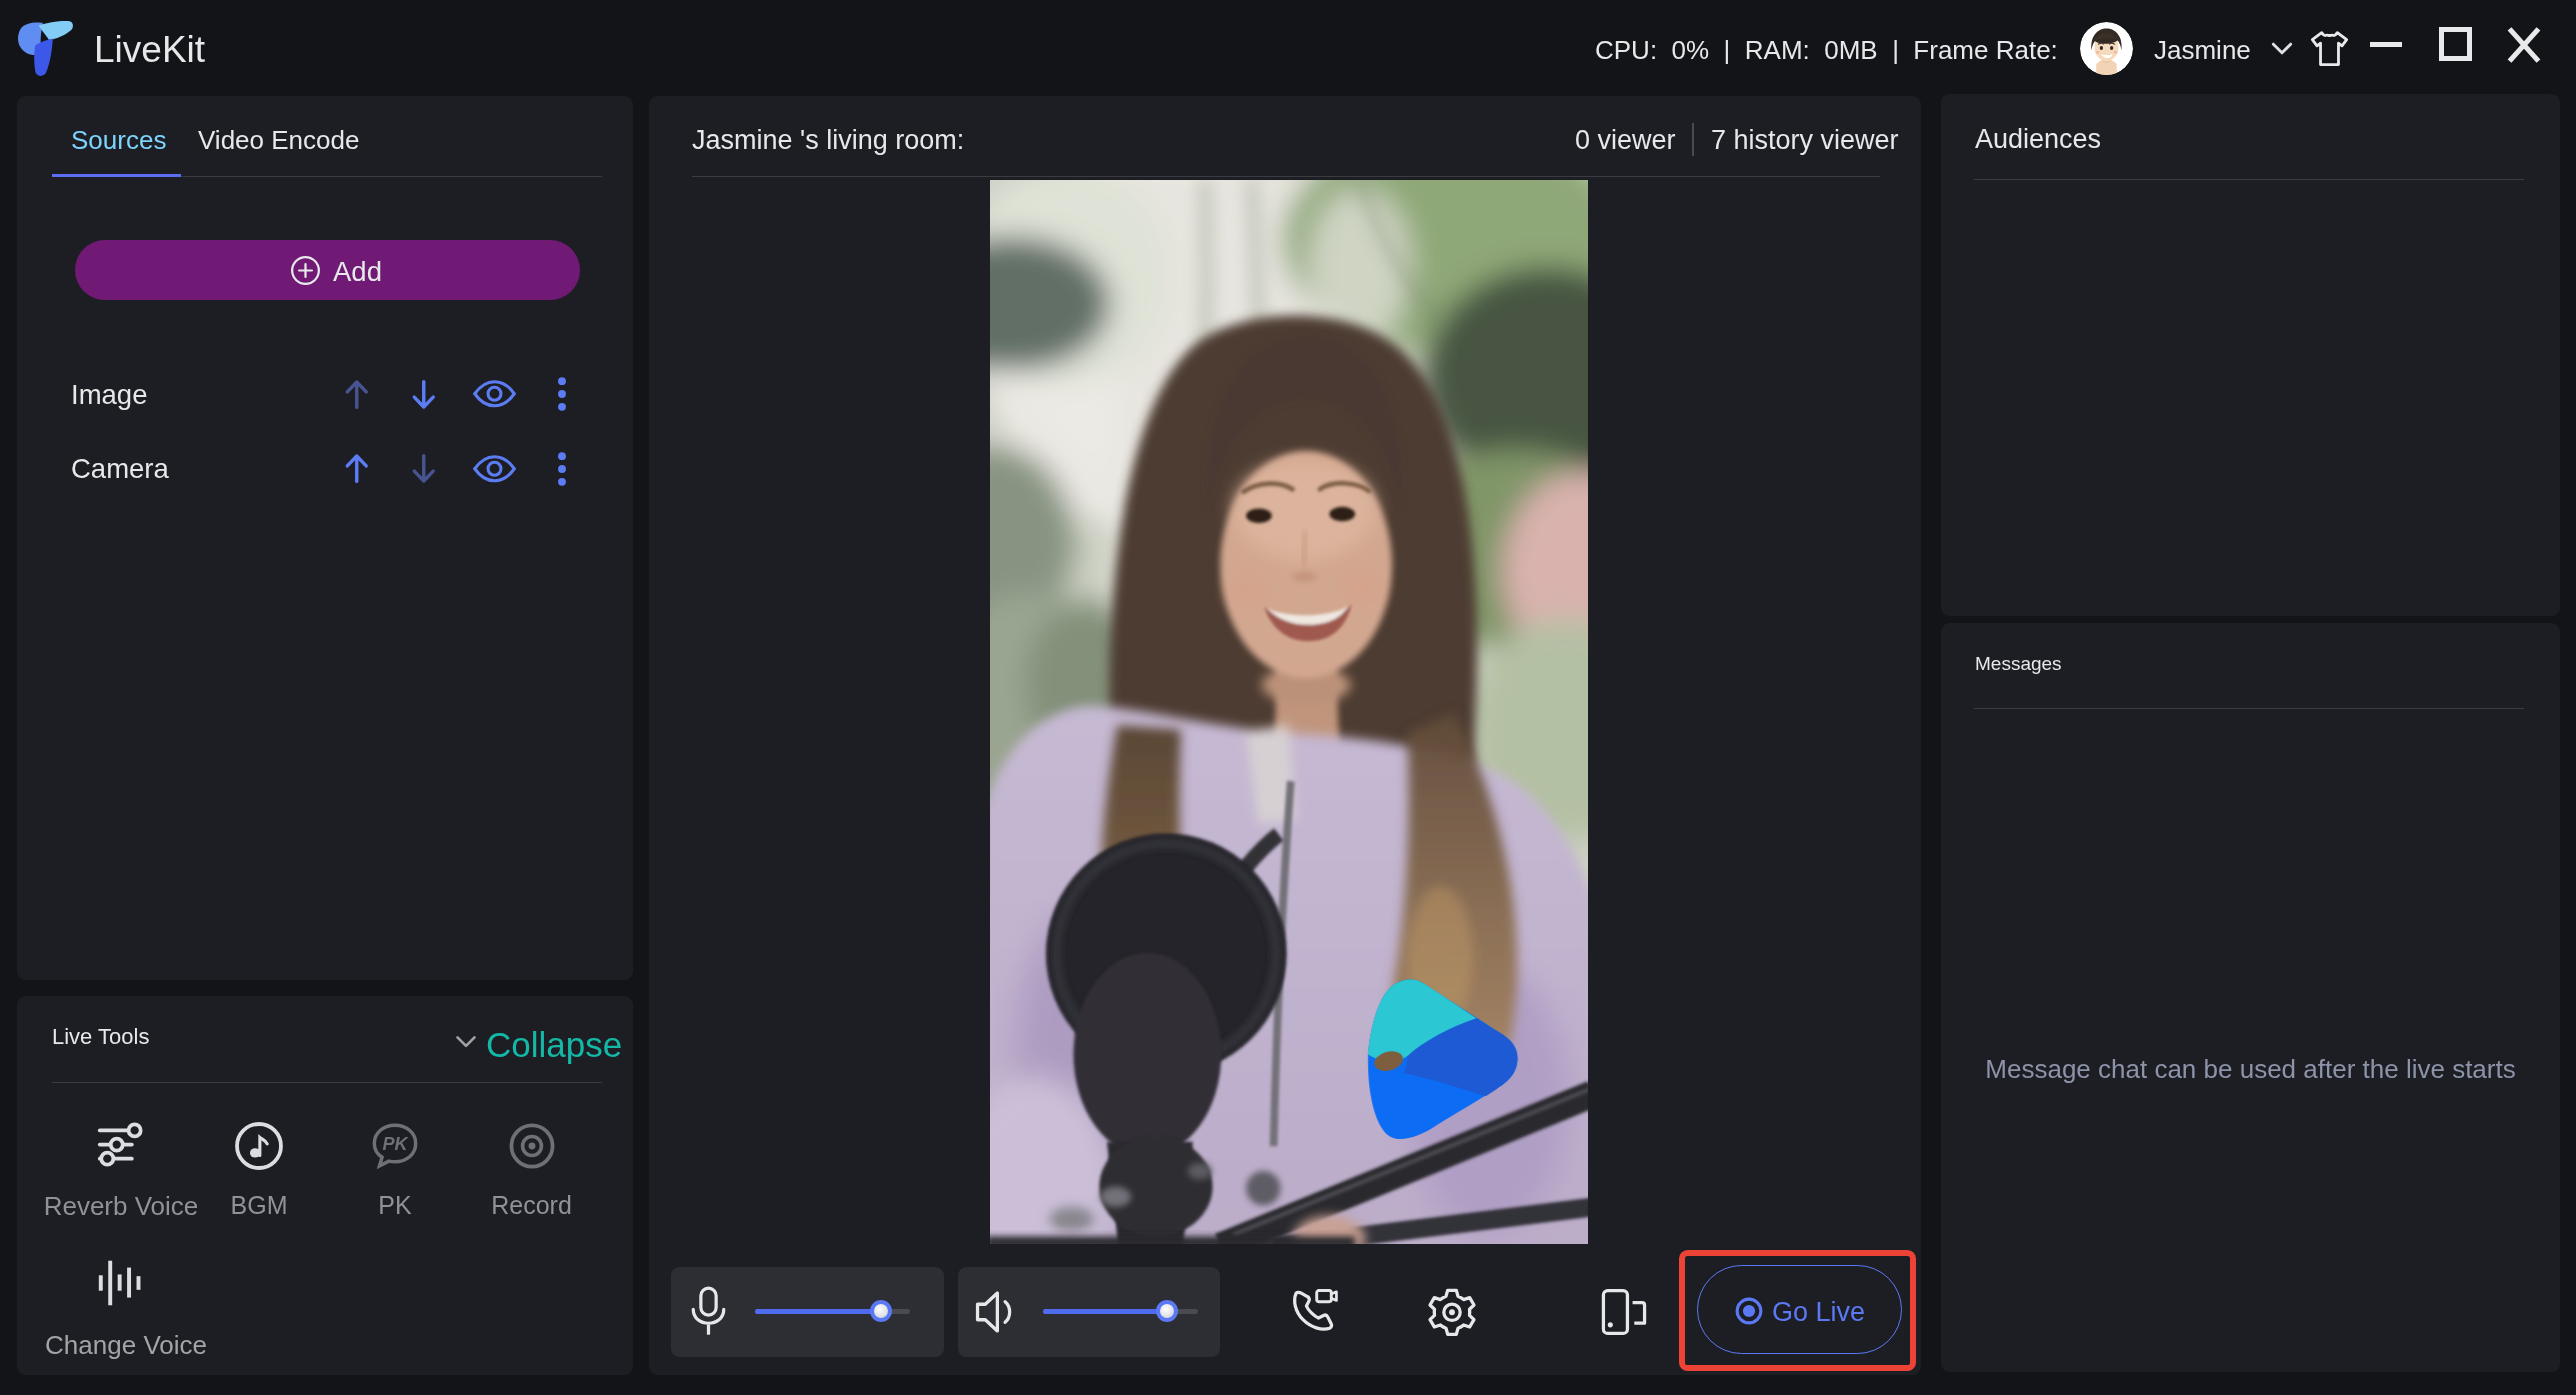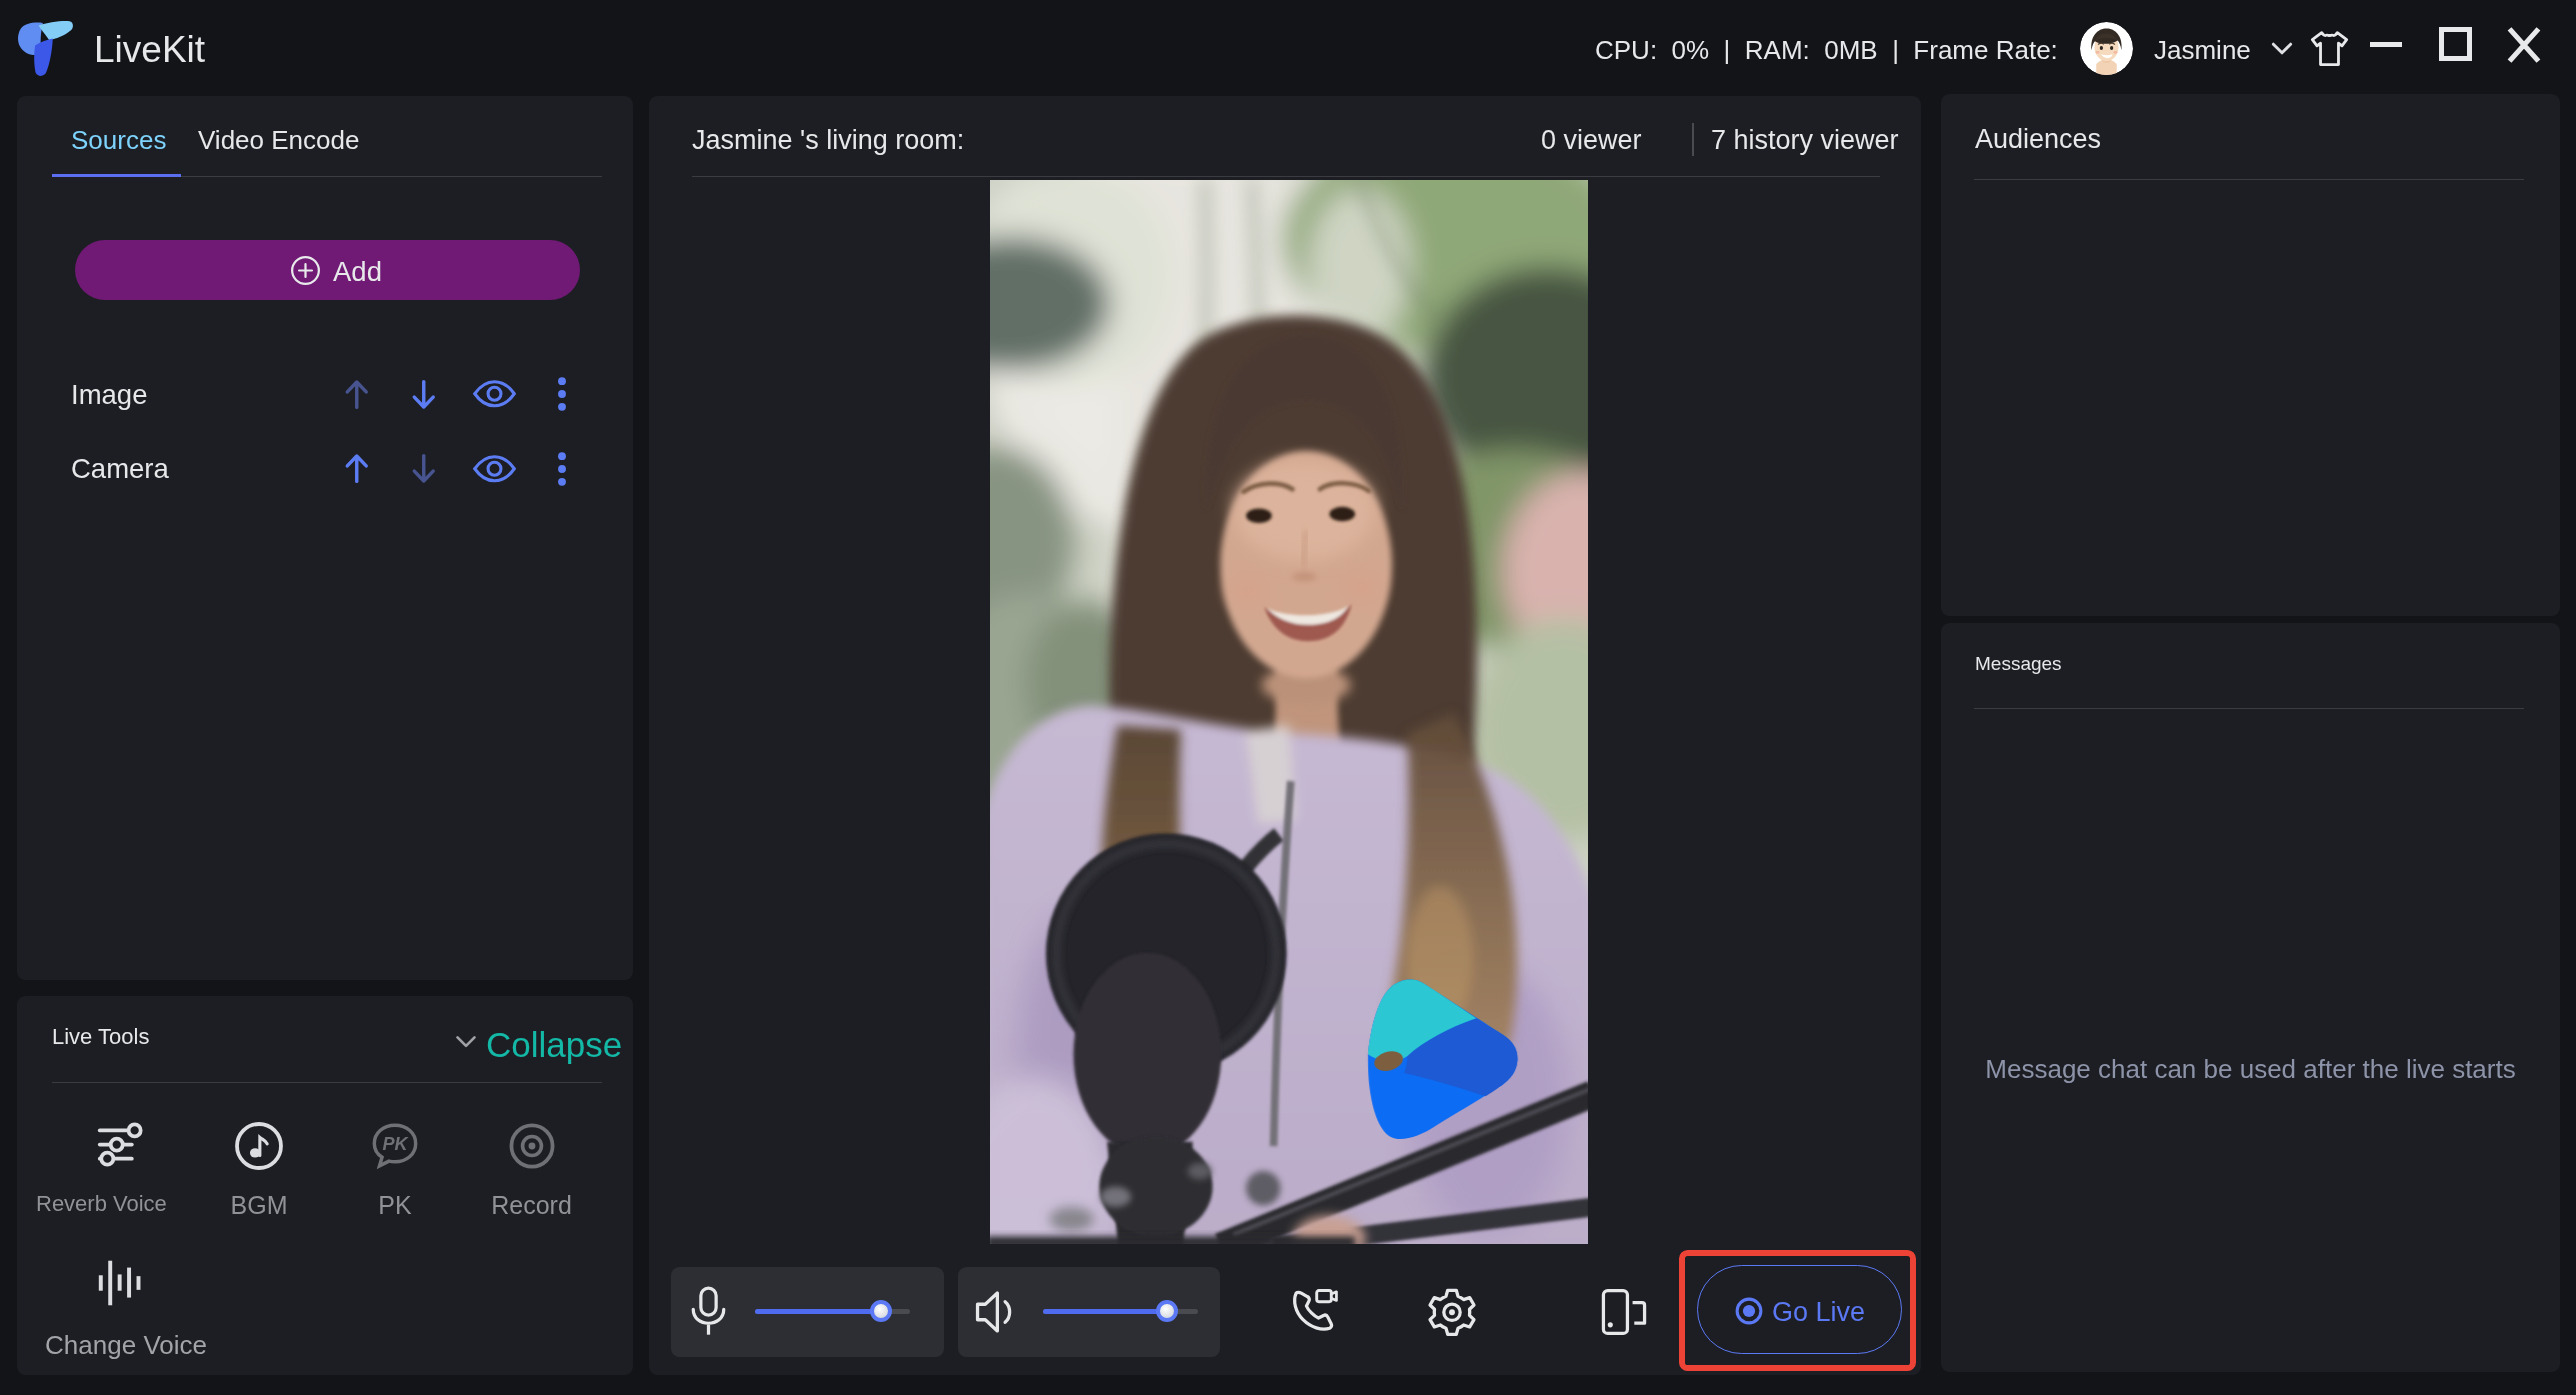--- a/index.html
+++ b/index.html
@@ -135,39 +135,39 @@
 </svg>
 <svg class="abs" style="left:370px;top:1121px" width="50" height="50" viewBox="0 0 58 58">
   <path d="M 29 5 C 15 5 5 14 5 26 C 5 33 8.5 38.5 14 42 L 11 52 L 22 46.5 C 24.2 47 26.5 47.3 29 47.3 C 43 47.3 53 38 53 26 C 53 14 43 5 29 5 Z" fill="none" stroke="#6f7075" stroke-width="4"></path>
   <text x="29" y="34" font-size="21" font-weight="bold" font-style="italic" fill="#6f7075" text-anchor="middle" font-family="Liberation Sans,sans-serif">PK</text>
 </svg>
 <svg class="abs" style="left:508px;top:1122px" width="48" height="48" viewBox="0 0 56 56">
   <circle cx="28" cy="28" r="24" fill="none" stroke="#6f7075" stroke-width="4.4"></circle>
   <circle cx="28" cy="28" r="11" fill="none" stroke="#6f7075" stroke-width="4.2"></circle>
   <circle cx="28" cy="28" r="4" fill="#6f7075"></circle>
 </svg>
-<div class="abs t-gray" style="left:36px;top:1191px;width:170px;text-align:left;font-size:22px">Reverb Voice</div>
+<div class="abs t-gray" style="left:36px;top:1191px;width:170px;text-align:center;font-size:26px">Reverb Voice</div>
 <div class="abs t-gray" style="left:216px;top:1191px;width:86px;text-align:center;font-size:25px">BGM</div>
 <div class="abs t-gray" style="left:352px;top:1191px;width:86px;text-align:center;font-size:25px">PK</div>
 <div class="abs t-gray" style="left:480px;top:1191px;width:103px;text-align:center;font-size:25px">Record</div>
 
 <svg class="abs" style="left:98px;top:1259px" width="45" height="48" viewBox="0 0 52 56">
   <g stroke="#dcdde0" stroke-width="4.6" stroke-linecap="butt">
     <path d="M 3 19 L 3 37"></path>
       <path d="M 14 2 L 14 54"></path>
       <path d="M 25 18 L 25 37"></path>
       <path d="M 36 10 L 36 45"></path>
       <path d="M 47 20 L 47 36"></path>
   </g>
 </svg>
 <div class="abs t-gray" style="left:34px;top:1330px;width:173px;text-align:right;font-size:26px;color:#a2a4a8">Change Voice</div>
 
 <div class="panel" style="left:649px;top:96px;width:1272px;height:1279px"></div>
 <div class="abs t-white" style="left:692px;top:125px;font-size:27px">Jasmine 's living room:</div>
-<div class="abs t-white" style="left:1541px;top:125px;font-size:27px">0 viewer</div>
+<div class="abs t-white" style="left:1575px;top:125px;font-size:27px">0 viewer</div>
 <div class="abs" style="left:1692px;top:123px;width:1.7px;height:33px;background:#4a4b50"></div>
 <div class="abs t-white" style="left:1711px;top:125px;font-size:27px">7 history viewer</div>
 <div class="abs" style="left:692px;top:176px;width:1188px;height:0.9px;background:#3b3c42"></div>
 
 <div class="abs" id="videoslot" style="left:990px;top:180px;width:598px;height:1064px;background:#ccd0c3;overflow:hidden">
 <svg width="598" height="1064" viewBox="0 0 696 1239">
 <defs>
   <filter id="f2" x="-50%" y="-50%" width="200%" height="200%">
           <feGaussianBlur stdDeviation="2"></feGaussianBlur>
         </filter>

